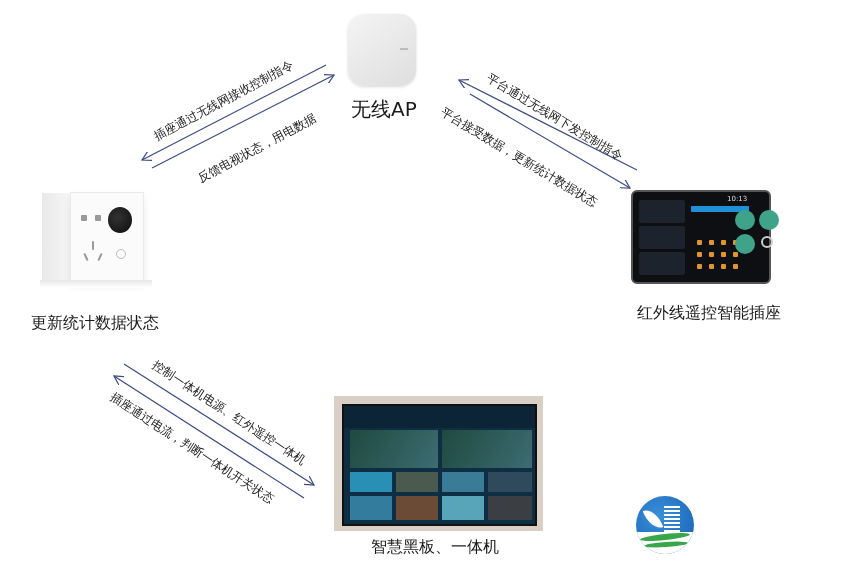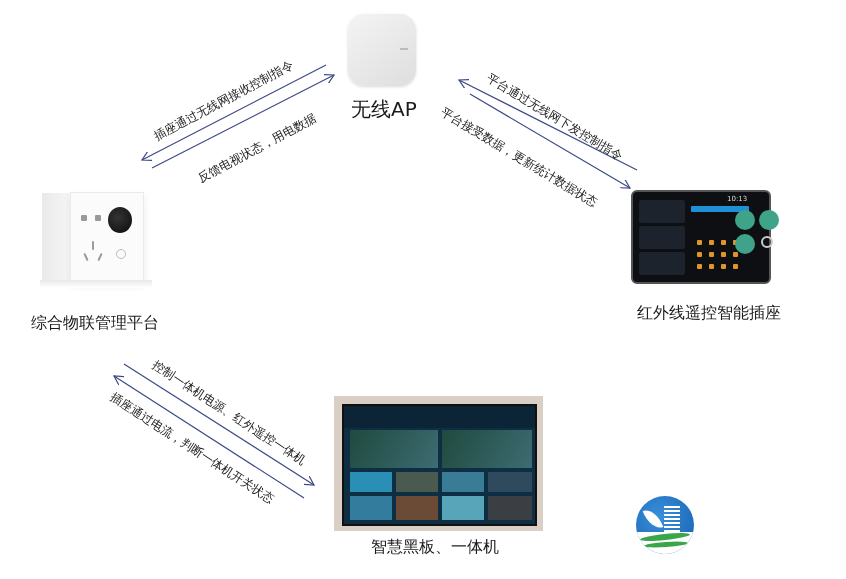--- a/index.html
+++ b/index.html
@@ -85,21 +85,21 @@
 <div class="abs socket">
   <div class="hole" style="left:10px;top:22px;width:6px;height:6px;"></div>
   <div class="hole" style="left:24px;top:22px;width:6px;height:6px;"></div>
   <div class="hole" style="left:21px;top:48px;width:2px;height:9px;"></div>
   <div class="hole" style="left:14px;top:60px;width:2px;height:8px;transform:rotate(-25deg);"></div>
   <div class="hole" style="left:28px;top:60px;width:2px;height:8px;transform:rotate(25deg);"></div>
   <div class="knob"></div>
   <div class="ebtn"></div>
 </div>
 <div class="abs socket-shadow"></div>
-<div class="node-label" style="left:31px;top:313px;">综合物联管理平台</div>
+<div class="node-label" style="left:31px;top:313px;">更新统计数据状态</div>
 
 <div class="abs tablet">
   <div class="time">10:13</div>
   <div class="panel" style="top:8px;"></div>
   <div class="panel" style="top:34px;"></div>
   <div class="panel" style="top:60px;"></div>
   <div class="bar"></div>
   <div class="ico" style="left:64px;top:48px;"></div>
   <div class="ico" style="left:76px;top:48px;"></div>
   <div class="ico" style="left:88px;top:48px;"></div>

